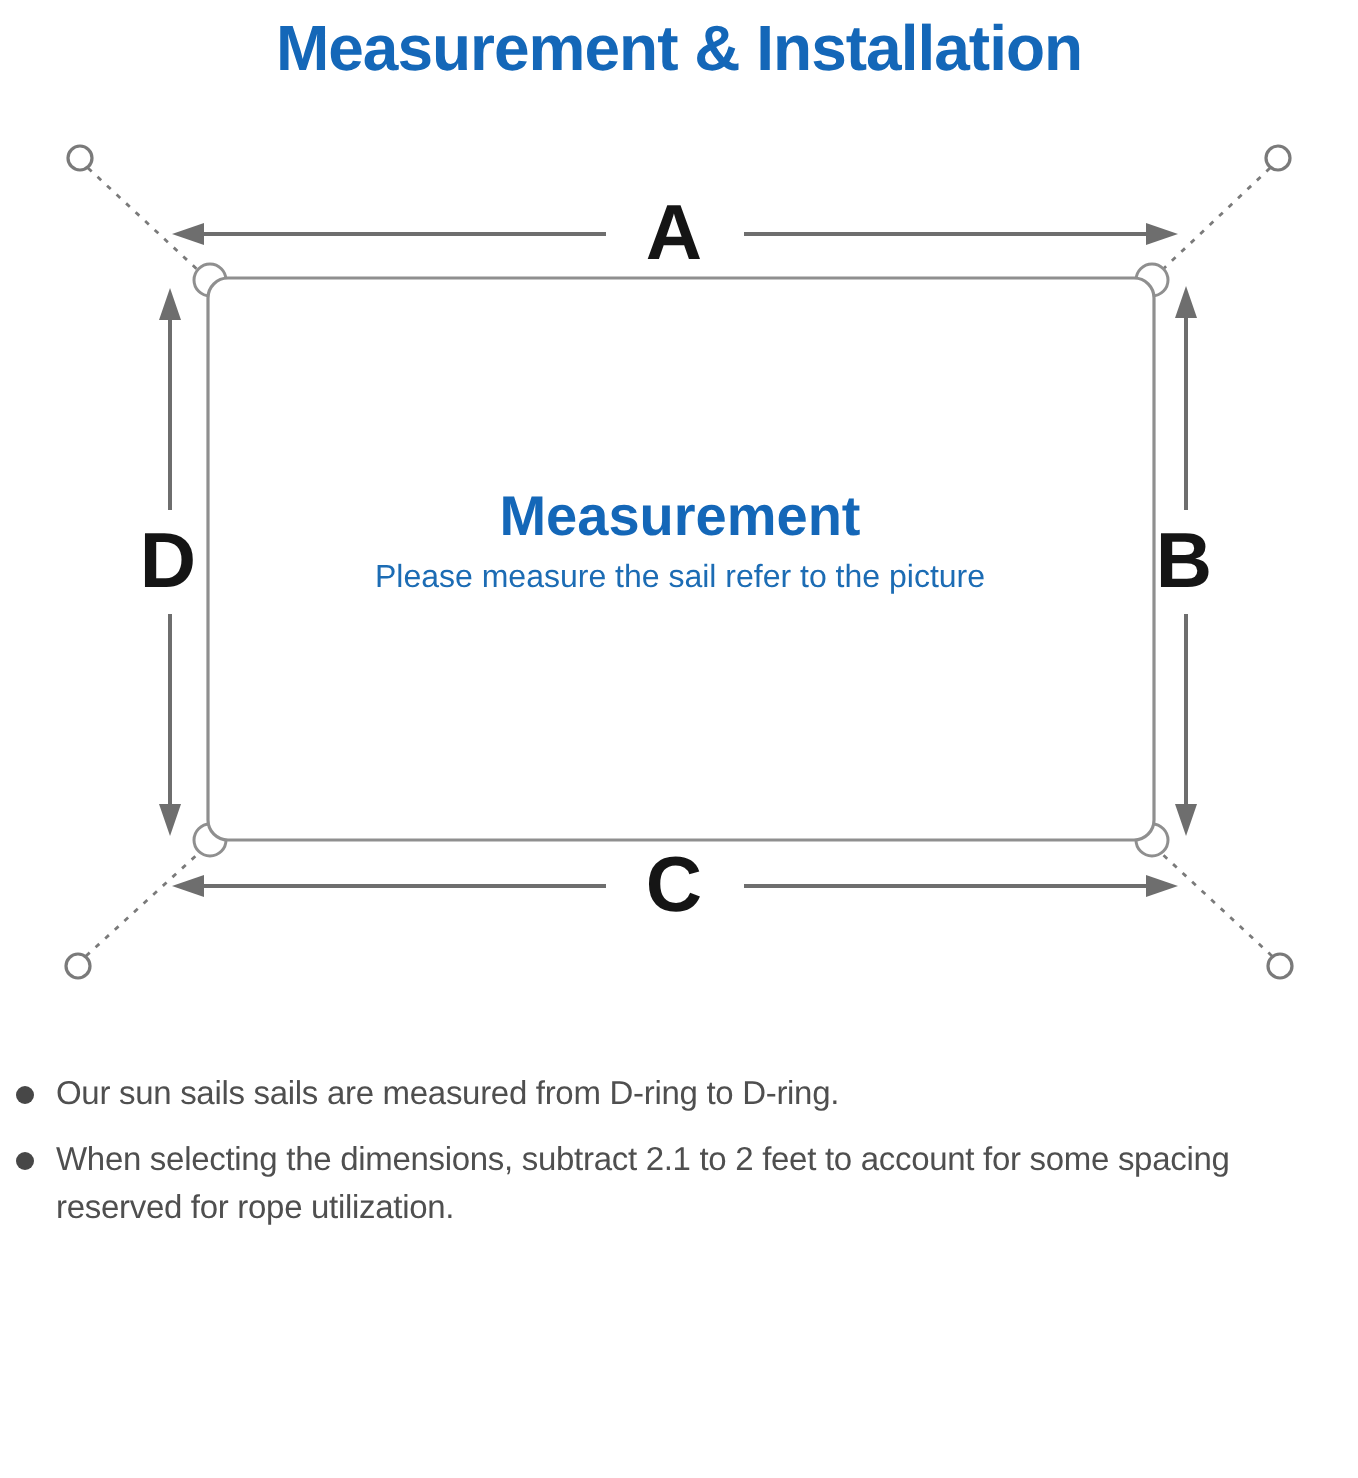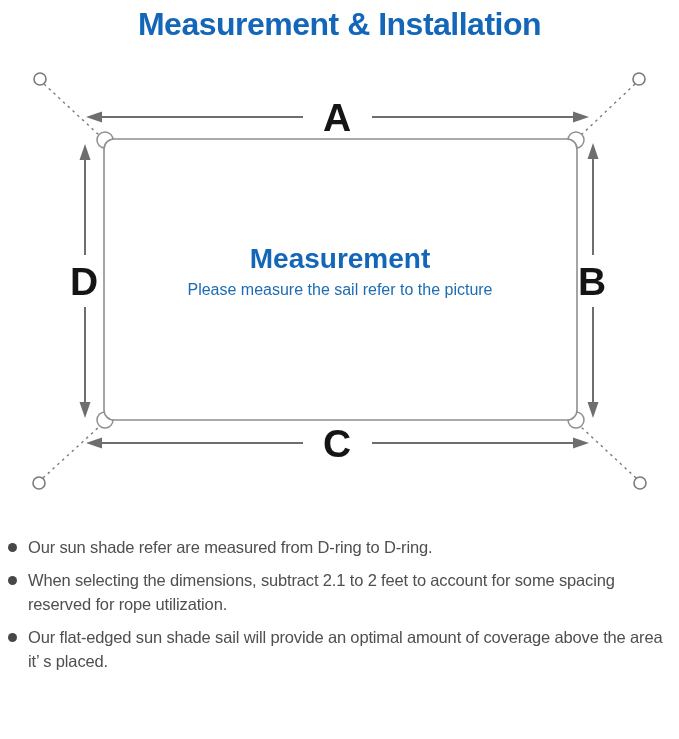--- a/index.html
+++ b/index.html
@@ -148,23 +148,19 @@
     <text class="dim-label" x="592" y="226" text-anchor="middle" dominant-baseline="central">B</text>
 
     <text class="center-title" x="340" y="203" text-anchor="middle" dominant-baseline="central">Measurement</text>
     <text class="center-subtitle" x="340" y="234" text-anchor="middle" dominant-baseline="central">Please measure the sail refer to the picture</text>
   </svg>
 </div>
 
 <ul class="bullet-list">
   <li class="bullet-item">
     <span class="bullet-dot"></span>
-    <span>Our sun shade refer are measured from D-ring to D-ring.</span>
+    <span>Our sun sails sails are measured from D-ring to D-ring.</span>
   </li>
   <li class="bullet-item">
     <span class="bullet-dot"></span>
     <span>When selecting the dimensions, subtract 2.1 to 2 feet to account for some spacing reserved for rope utilization.</span>
   </li>
-  <li class="bullet-item">
-    <span class="bullet-dot"></span>
-    <span>Our flat-edged sun shade sail will provide an optimal amount of coverage above the area it’ s placed.</span>
-  </li>
 </ul>
 
 </body></html>

